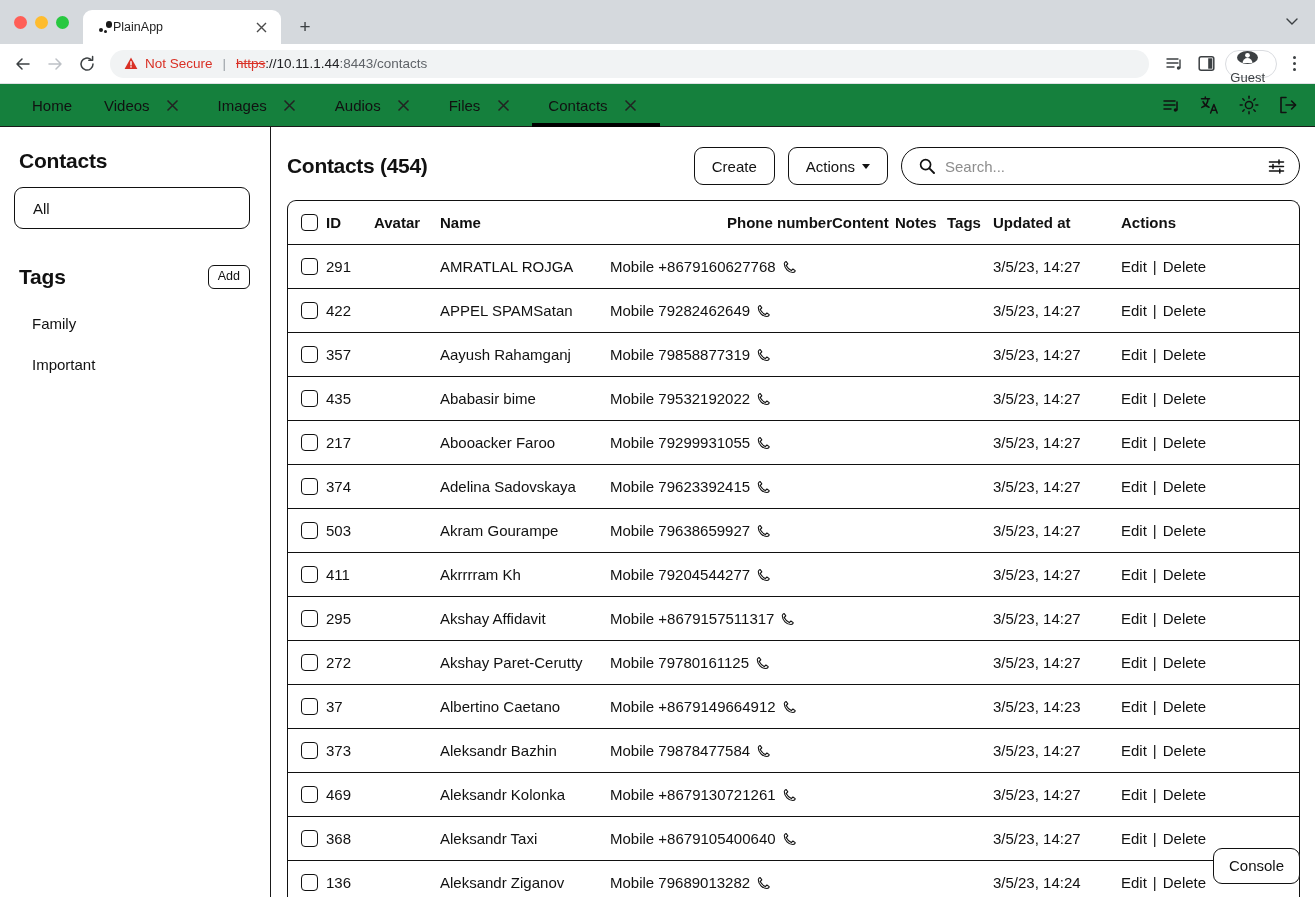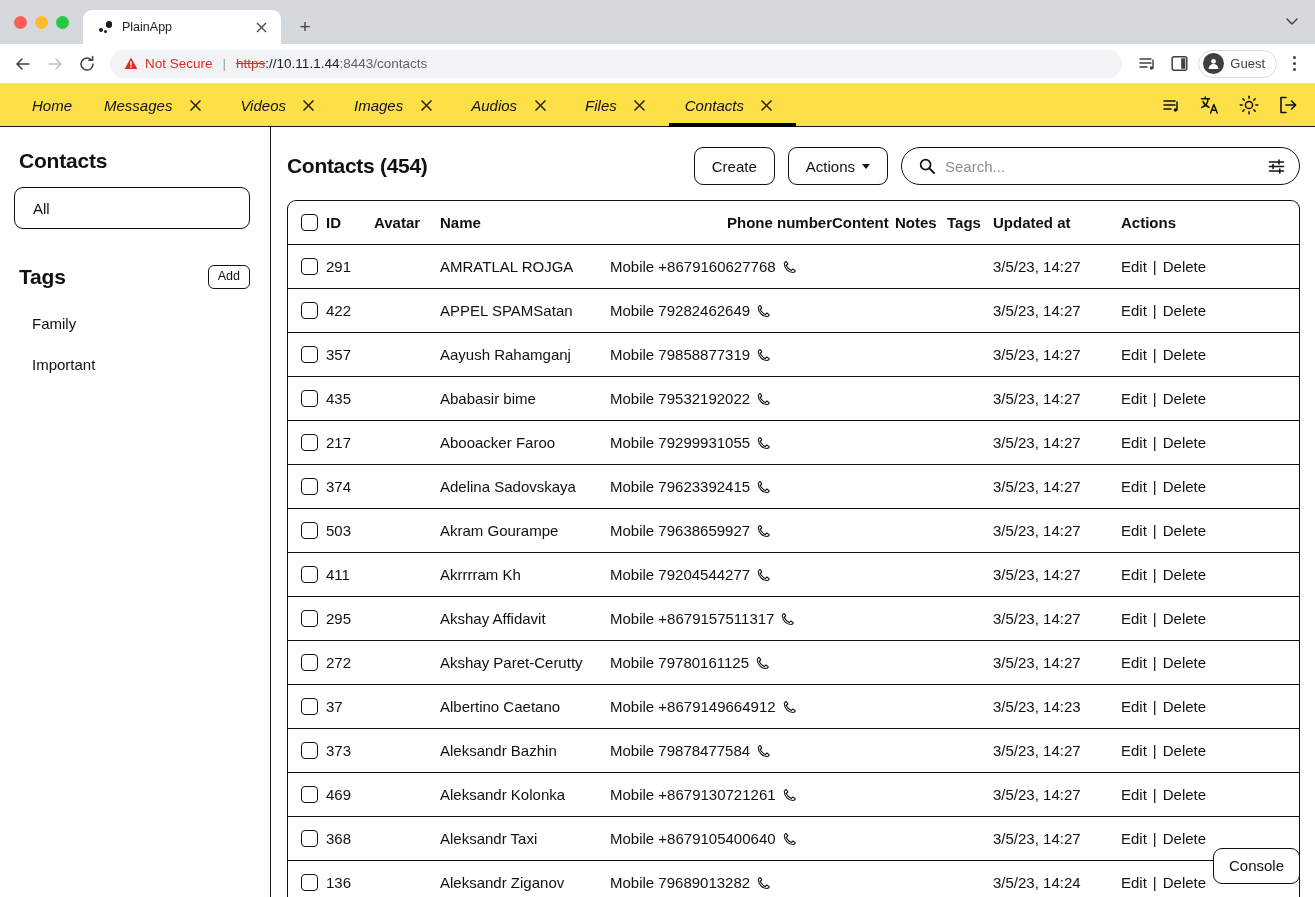--- a/index.html
+++ b/index.html
@@ -26,21 +26,20 @@
   .l-red { background: #ff5f57; }
   .l-yellow { background: #febc2e; }
   .l-green { background: #28c840; }
 
   .btab {
     height: 34px; width: 198px;
     background: #ffffff;
     border-radius: 9px 9px 0 0;
     display: flex; align-items: center;
     padding: 0 10px 0 14px;
-    gap: 9px;
     position: relative;
   }
   .favicon { width: 16px; height: 16px; position: relative; flex: 0 0 16px; }
   .favicon i { position: absolute; background: #1a1a1a; border-radius: 50%; display: block; }
   .fav-a { width: 6.5px; height: 6.5px; right: 1px; top: 2px; }
   .fav-b { width: 4px; height: 4px; left: 2px; bottom: 3px; }
   .fav-c { width: 3px; height: 3px; left: 6.5px; bottom: 2px; }
   .btab-title { font-size: 12.5px; color: #1f1f1f; flex: 1; white-space: nowrap; overflow: hidden; }
   .btab-x { width: 20px; height: 20px; display: flex; align-items: center; justify-content: center; color: #4a4a4a; }
   .newtab {
@@ -76,39 +75,38 @@
   }
   .warn-tri { color: #d93025; font-size: 12px; line-height: 1; display: flex; }
   .notsecure { color: #d93025; font-size: 13.5px; }
   .omni-sep { color: #9aa0a6; margin: 0 3px; }
   .scheme { color: #d93025; text-decoration: line-through; }
   .host { color: #202124; }
   .rest { color: #5f6368; }
   .guest-pill {
     height: 28px; border-radius: 15px; border: 1px solid #dadce0;
     display: flex; align-items: center; gap: 6px; padding: 0 11px 0 4px;
-    font-size: 13px; color: #3c4043; margin-left: 2px;
+    font-size: 13px; color: #3c4043; margin-left: 2px; flex-direction: column;
   }
   .avatar-circle {
     width: 21px; height: 21px; border-radius: 50%;
     background: #3c4043; display: flex; align-items: center; justify-content: center;
     color: #fff;
   }
   .kebab { width: 22px; height: 26px; display: flex; flex-direction: column; align-items: center; justify-content: center; gap: 3px; margin-left: 4px; }
   .kebab i { width: 3px; height: 3px; border-radius: 50%; background: #3c4043; display: block; }
 
   
   .appnav {
     height: 43px; flex: 0 0 43px;
-    background: #fde047;
+    background: #15803d;
     display: flex; align-items: center;
     padding: 0 14px 0 16px;
     border-bottom: 1px solid #1a1a1a;
     position: relative;
-    font-style: italic;
   }
   .nav-left { display: flex; align-items: center; height: 100%; }
   .nav-tab {
     display: flex; align-items: center; height: 100%;
     padding: 0 16px; gap: 0px;
     font-size: 15px; color: #111; position: relative;
   }
   .nav-tab .lbl { white-space: nowrap; }
   .nav-tab .tx {
     width: 26px; height: 100%; display: flex; align-items: center; justify-content: center;
@@ -307,28 +305,20 @@
       </div>
   </div>
 
   <div class="appnav">
     <div class="nav-left">
 
       <div class="nav-tab">
         <span class="lbl">Home</span>
       </div>
 
-      <div class="nav-tab">
-        <span class="lbl">Messages</span>
-        <span class="tx">
-          <svg width="13" height="13" viewBox="0 0 13 13">
-              <path d="M1.5 1.5 L11.5 11.5 M11.5 1.5 L1.5 11.5" stroke="#222" stroke-width="1.5"></path>
-            </svg>
-        </span>
-      </div>
 
       <div class="nav-tab">
         <span class="lbl">Videos</span>
         <span class="tx">
           <svg width="13" height="13" viewBox="0 0 13 13">
               <path d="M1.5 1.5 L11.5 11.5 M11.5 1.5 L1.5 11.5" stroke="#222" stroke-width="1.5"></path>
             </svg>
         </span>
       </div>
 

